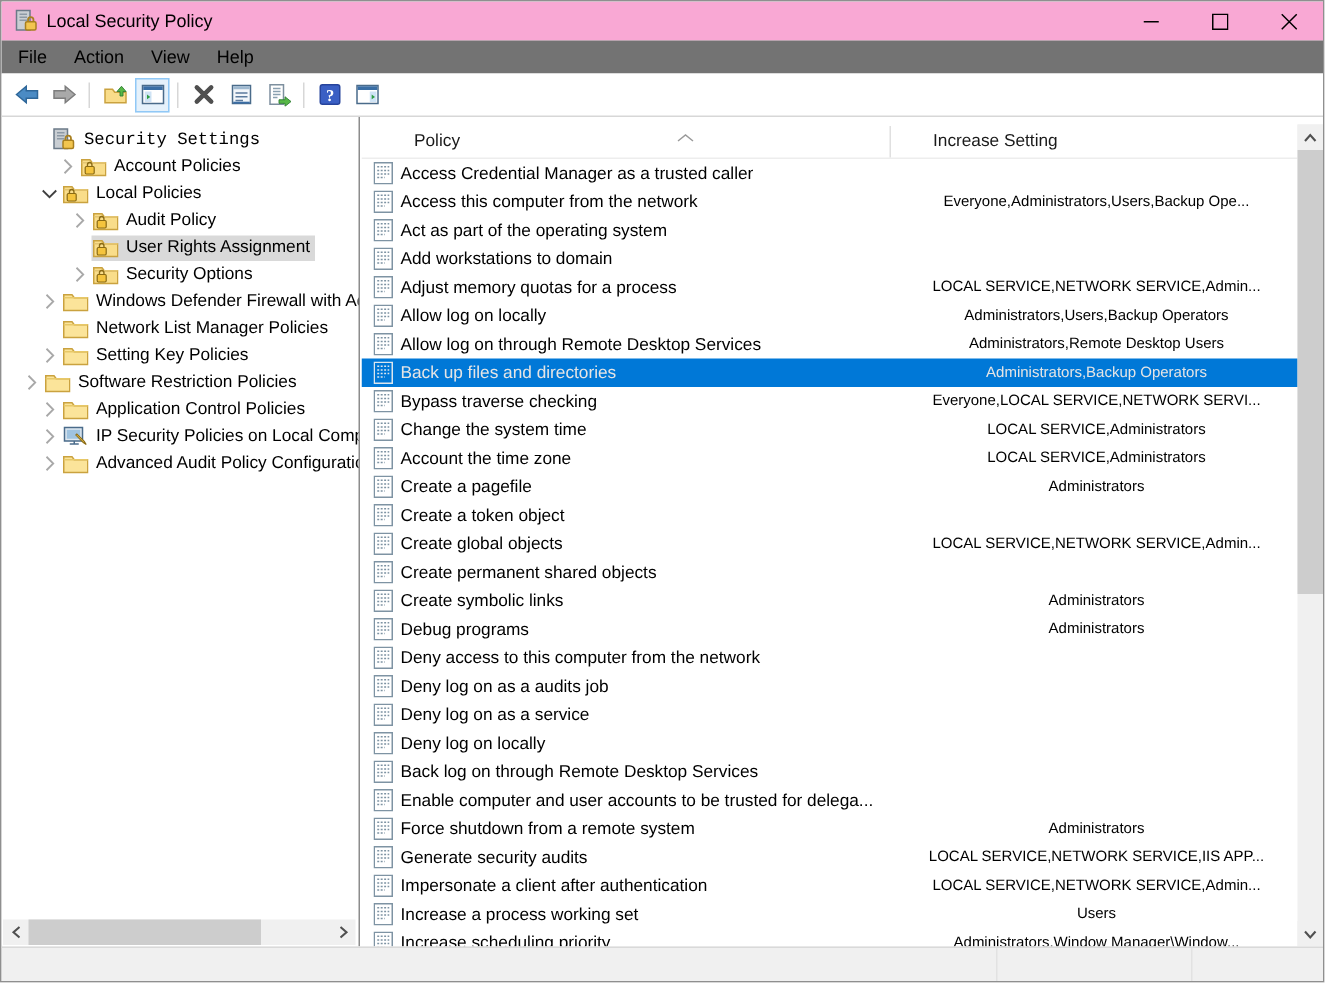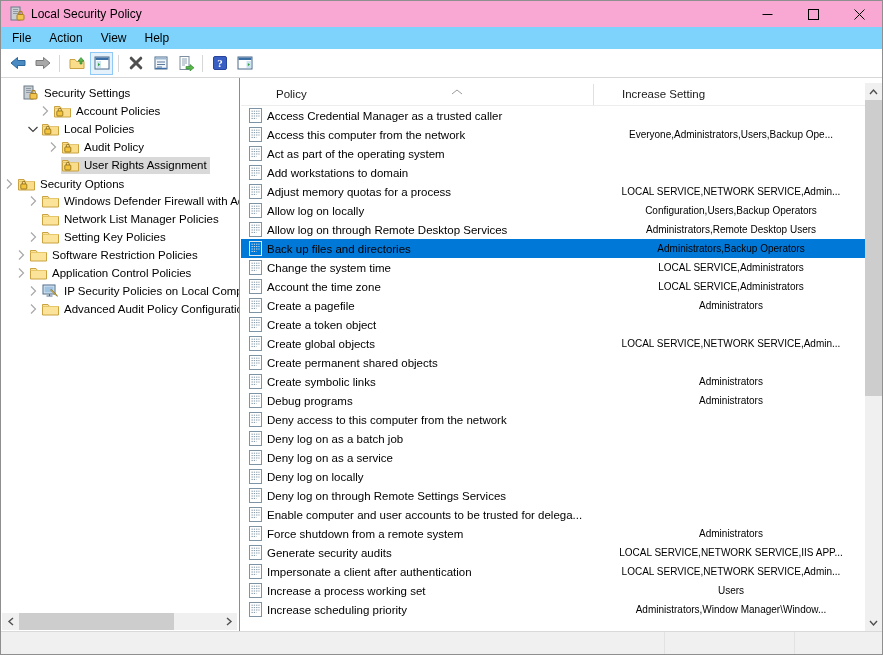--- a/index.html
+++ b/index.html
@@ -9,21 +9,21 @@
     position:relative; width:883px; height:655px; background:#fff;
     border:1px solid #8f8f8f; overflow:hidden; font-size:12px; color:#000;
   }
   
   .titlebar { position:absolute; left:0; top:0; right:0; height:26px; background:#f9a8d4; }
   .title-icon { position:absolute; left:8px; top:5px; width:16px; height:16px; }
   .title-text { position:absolute; left:30px; top:6px; font-size:12px; }
   .win-btns { position:absolute; right:0; top:0; height:26px; display:flex; }
   .win-btn { width:46px; height:26px; display:flex; align-items:center; justify-content:center; }
   
-  .menubar { position:absolute; left:0; top:26px; right:0; height:22px; background:#7dd3fc; display:flex; align-items:center; }
+  .menubar { position:absolute; left:0; top:26px; right:0; height:22px; background:#737373; display:flex; align-items:center; }
   .menu-item { padding:3px 9px; }
   .menu-item:first-child { margin-left:2px; }
   
   .toolbar { position:absolute; left:0; top:48px; right:0; height:29px; background:#fff;
              border-bottom:1px solid #d7d7d7; display:flex; align-items:center; padding-left:4px; }
   .tb-btn { width:23px; height:23px; display:flex; align-items:center; justify-content:center;
             border:1px solid transparent; margin:0 1px; }
   .tb-btn.active { background:#e5f1fb; border-color:#90c8f6; }
   .tb-sep { width:1px; height:17px; background:#d7d7d7; margin:0 4px; }
   
@@ -48,21 +48,21 @@
   .col-h.policy { left:12px; }
   .col-h.setting { left:358px; }
   .col-sep { position:absolute; left:352px; top:1px; bottom:0; width:1px; background:#e0e0e0; }
   .sort-caret { position:absolute; left:210px; top:1px; }
   .rows { position:absolute; left:0; top:28px; width:626px; }
   .list-row { position:relative; height:19px; display:flex; align-items:center; padding-left:8px; color:#000; }
   .policy-icon { width:13px; height:15px; margin-right:5px; color:#7e93a3; flex:0 0 13px; }
   .cell-policy { font-size:11.5px; white-space:nowrap; }
   .cell-setting { position:absolute; left:358px; top:0; height:19px; line-height:19px; font-size:10px;
                   white-space:nowrap; overflow:hidden; width:264px;text-align:center; }
-  .list-row.selected { background:#0078d7; color:#000000; }
+  .list-row.selected { background:#0078d7; color:#e5e5e5; }
   .list-row.selected .policy-icon { color:#dce6ee; }
   
   .vscroll { position:absolute; right:0; top:5px; bottom:0; width:17px; background:#f0f0f0; }
   .vs-btn { position:absolute; left:0; width:17px; height:17px; display:flex; align-items:center; justify-content:center; background:#f0f0f0; }
   .vs-btn.up { top:0; } .vs-btn.down { bottom:0; }
   .vs-thumb { position:absolute; left:0; top:17px; width:17px; height:296px; background:#cdcdcd; }
   
   .bottombar { position:absolute; left:0; bottom:0; right:0; height:23px; background:#f0f0f0; border-top:1px solid #d9d9d9; }
   .bb-sep { position:absolute; top:0; bottom:0; width:1px; background:#e2e2e2; }
 </style>
@@ -166,21 +166,21 @@
           <rect x="1" y="2" width="14" height="12" fill="#fff" stroke="#4a6b8a"></rect>
           <rect x="1.5" y="2.5" width="13" height="2.5" fill="#3a6ea5"></rect>
           <rect x="9.5" y="6" width="4.5" height="7" fill="#cfe3f5"></rect>
           <path d="M10.8 8l2.2 1.6-2.2 1.6Z" fill="#2f9e44"></path>
         </svg>
     </div>
   </div>
 
   <div class="treepane">
     <div class="tree">
-        <div class="tree-item" style="padding-left: 4px;">
+        <div class="tree-item" style="padding-left: 16px; font-family: Liberation Mono, monospace;">
     <span class="expander"></span>
     <span class="tree-entry">
       <span class="tree-icon">
               <svg width="16" height="16" viewBox="0 0 16 16">
                 <rect x="2" y="1" width="9" height="13" fill="#c9ced3" stroke="#6b7a88"></rect>
                 <path d="M4 3.5h5M4 5.5h5M4 7.5h5" stroke="#8d99a5" stroke-width="1"></path>
                 <rect x="8" y="8.5" width="7" height="5.5" rx="1" fill="#f2c54f" stroke="#a87f1f"></rect>
                 <path d="M9.7 8.5V7.2a1.8 1.8 0 0 1 3.6 0v1.3" fill="none" stroke="#a87f1f" stroke-width="1.2"></path>
               </svg>
             </span>
@@ -248,21 +248,21 @@
               <svg width="17" height="14" viewBox="0 0 17 14">
                 <path d="M0.5 2.5h5.5l1.5 2h9V13h-16Z" fill="#f9dd8a" stroke="#caa23f"></path>
                 <path d="M0.5 4.5h16" stroke="#e3c470"></path>
                 <rect x="2.8" y="7" width="6" height="5" rx="0.8" fill="#f5c43d" stroke="#8a6a14" stroke-width="0.8"></rect>
                 <path d="M4.3 7V5.8a1.5 1.5 0 0 1 3 0V7" fill="none" stroke="#8a6a14" stroke-width="0.9"></path>
               </svg>
             </span>
       <span class="tree-label">User Rights Assignment</span>
     </span>
   </div>
-        <div class="tree-item" style=" align-items: flex-end;">
+        <div class="tree-item" style="padding-left: 44px;">
     <span class="expander">
             <svg width="7" height="12" viewBox="0 0 7 12">
               <polyline points="1,1.5 5.5,6 1,10.5" fill="none" stroke="#a8a8a8" stroke-width="1.2"></polyline>
             </svg>
           </span>
     <span class="tree-entry">
       <span class="tree-icon">
               <svg width="17" height="14" viewBox="0 0 17 14">
                 <path d="M0.5 2.5h5.5l1.5 2h9V13h-16Z" fill="#f9dd8a" stroke="#caa23f"></path>
                 <path d="M0.5 4.5h16" stroke="#e3c470"></path>
@@ -326,21 +326,21 @@
     <span class="tree-entry">
       <span class="tree-icon">
               <svg width="17" height="14" viewBox="0 0 17 14">
                 <path d="M0.5 2.5h5.5l1.5 2h9V13h-16Z" fill="#fbe49a" stroke="#caa23f"></path>
                 <path d="M0.5 4.5h16" stroke="#e7c868"></path>
               </svg>
             </span>
       <span class="tree-label">Software Restriction Policies</span>
     </span>
   </div>
-        <div class="tree-item" style="padding-left: 12px;">
+        <div class="tree-item" style="padding-left: 24px;">
     <span class="expander">
             <svg width="7" height="12" viewBox="0 0 7 12">
               <polyline points="1,1.5 5.5,6 1,10.5" fill="none" stroke="#a8a8a8" stroke-width="1.2"></polyline>
             </svg>
           </span>
     <span class="tree-entry">
       <span class="tree-icon">
               <svg width="17" height="14" viewBox="0 0 17 14">
                 <path d="M0.5 2.5h5.5l1.5 2h9V13h-16Z" fill="#fbe49a" stroke="#caa23f"></path>
                 <path d="M0.5 4.5h16" stroke="#e7c868"></path>
@@ -452,21 +452,21 @@
             </svg></span>
     <span class="cell-policy">Adjust memory quotas for a process</span>
     <span class="cell-setting">LOCAL SERVICE,NETWORK SERVICE,Admin...</span>
   </div>
         <div class="list-row">
     <span class="policy-icon"><svg width="13" height="15" viewBox="0 0 13 15">
               <rect x="0.5" y="0.5" width="12" height="14" fill="none" stroke="currentColor"></rect>
               <path d="M2.5 3.2h8M2.5 5.6h8M2.5 8h8M2.5 10.4h5" stroke="currentColor" stroke-width="1" stroke-dasharray="1.3,1"></path>
             </svg></span>
     <span class="cell-policy">Allow log on locally</span>
-    <span class="cell-setting">Configuration,Users,Backup Operators</span>
+    <span class="cell-setting">Administrators,Users,Backup Operators</span>
   </div>
         <div class="list-row">
     <span class="policy-icon"><svg width="13" height="15" viewBox="0 0 13 15">
               <rect x="0.5" y="0.5" width="12" height="14" fill="none" stroke="currentColor"></rect>
               <path d="M2.5 3.2h8M2.5 5.6h8M2.5 8h8M2.5 10.4h5" stroke="currentColor" stroke-width="1" stroke-dasharray="1.3,1"></path>
             </svg></span>
     <span class="cell-policy">Allow log on through Remote Desktop Services</span>
     <span class="cell-setting">Administrators,Remote Desktop Users</span>
   </div>
         <div class="list-row selected">
@@ -475,20 +475,28 @@
               <path d="M2.5 3.2h8M2.5 5.6h8M2.5 8h8M2.5 10.4h5" stroke="currentColor" stroke-width="1" stroke-dasharray="1.3,1"></path>
             </svg></span>
     <span class="cell-policy">Back up files and directories</span>
     <span class="cell-setting">Administrators,Backup Operators</span>
   </div>
         <div class="list-row">
     <span class="policy-icon"><svg width="13" height="15" viewBox="0 0 13 15">
               <rect x="0.5" y="0.5" width="12" height="14" fill="none" stroke="currentColor"></rect>
               <path d="M2.5 3.2h8M2.5 5.6h8M2.5 8h8M2.5 10.4h5" stroke="currentColor" stroke-width="1" stroke-dasharray="1.3,1"></path>
             </svg></span>
+    <span class="cell-policy">Bypass traverse checking</span>
+    <span class="cell-setting">Everyone,LOCAL SERVICE,NETWORK SERVI...</span>
+  </div>
+        <div class="list-row">
+    <span class="policy-icon"><svg width="13" height="15" viewBox="0 0 13 15">
+              <rect x="0.5" y="0.5" width="12" height="14" fill="none" stroke="currentColor"></rect>
+              <path d="M2.5 3.2h8M2.5 5.6h8M2.5 8h8M2.5 10.4h5" stroke="currentColor" stroke-width="1" stroke-dasharray="1.3,1"></path>
+            </svg></span>
     <span class="cell-policy">Change the system time</span>
     <span class="cell-setting">LOCAL SERVICE,Administrators</span>
   </div>
         <div class="list-row">
     <span class="policy-icon"><svg width="13" height="15" viewBox="0 0 13 15">
               <rect x="0.5" y="0.5" width="12" height="14" fill="none" stroke="currentColor"></rect>
               <path d="M2.5 3.2h8M2.5 5.6h8M2.5 8h8M2.5 10.4h5" stroke="currentColor" stroke-width="1" stroke-dasharray="1.3,1"></path>
             </svg></span>
     <span class="cell-policy">Account the time zone</span>
     <span class="cell-setting">LOCAL SERVICE,Administrators</span>
@@ -547,21 +555,21 @@
               <path d="M2.5 3.2h8M2.5 5.6h8M2.5 8h8M2.5 10.4h5" stroke="currentColor" stroke-width="1" stroke-dasharray="1.3,1"></path>
             </svg></span>
     <span class="cell-policy">Deny access to this computer from the network</span>
     <span class="cell-setting"></span>
   </div>
         <div class="list-row">
     <span class="policy-icon"><svg width="13" height="15" viewBox="0 0 13 15">
               <rect x="0.5" y="0.5" width="12" height="14" fill="none" stroke="currentColor"></rect>
               <path d="M2.5 3.2h8M2.5 5.6h8M2.5 8h8M2.5 10.4h5" stroke="currentColor" stroke-width="1" stroke-dasharray="1.3,1"></path>
             </svg></span>
-    <span class="cell-policy">Deny log on as a batch job</span>
+    <span class="cell-policy">Deny log on as a audits job</span>
     <span class="cell-setting"></span>
   </div>
         <div class="list-row">
     <span class="policy-icon"><svg width="13" height="15" viewBox="0 0 13 15">
               <rect x="0.5" y="0.5" width="12" height="14" fill="none" stroke="currentColor"></rect>
               <path d="M2.5 3.2h8M2.5 5.6h8M2.5 8h8M2.5 10.4h5" stroke="currentColor" stroke-width="1" stroke-dasharray="1.3,1"></path>
             </svg></span>
     <span class="cell-policy">Deny log on as a service</span>
     <span class="cell-setting"></span>
   </div>
@@ -571,21 +579,21 @@
               <path d="M2.5 3.2h8M2.5 5.6h8M2.5 8h8M2.5 10.4h5" stroke="currentColor" stroke-width="1" stroke-dasharray="1.3,1"></path>
             </svg></span>
     <span class="cell-policy">Deny log on locally</span>
     <span class="cell-setting"></span>
   </div>
         <div class="list-row">
     <span class="policy-icon"><svg width="13" height="15" viewBox="0 0 13 15">
               <rect x="0.5" y="0.5" width="12" height="14" fill="none" stroke="currentColor"></rect>
               <path d="M2.5 3.2h8M2.5 5.6h8M2.5 8h8M2.5 10.4h5" stroke="currentColor" stroke-width="1" stroke-dasharray="1.3,1"></path>
             </svg></span>
-    <span class="cell-policy">Deny log on through Remote Settings Services</span>
+    <span class="cell-policy">Back log on through Remote Desktop Services</span>
     <span class="cell-setting"></span>
   </div>
         <div class="list-row">
     <span class="policy-icon"><svg width="13" height="15" viewBox="0 0 13 15">
               <rect x="0.5" y="0.5" width="12" height="14" fill="none" stroke="currentColor"></rect>
               <path d="M2.5 3.2h8M2.5 5.6h8M2.5 8h8M2.5 10.4h5" stroke="currentColor" stroke-width="1" stroke-dasharray="1.3,1"></path>
             </svg></span>
     <span class="cell-policy">Enable computer and user accounts to be trusted for delega...</span>
     <span class="cell-setting"></span>
   </div>

